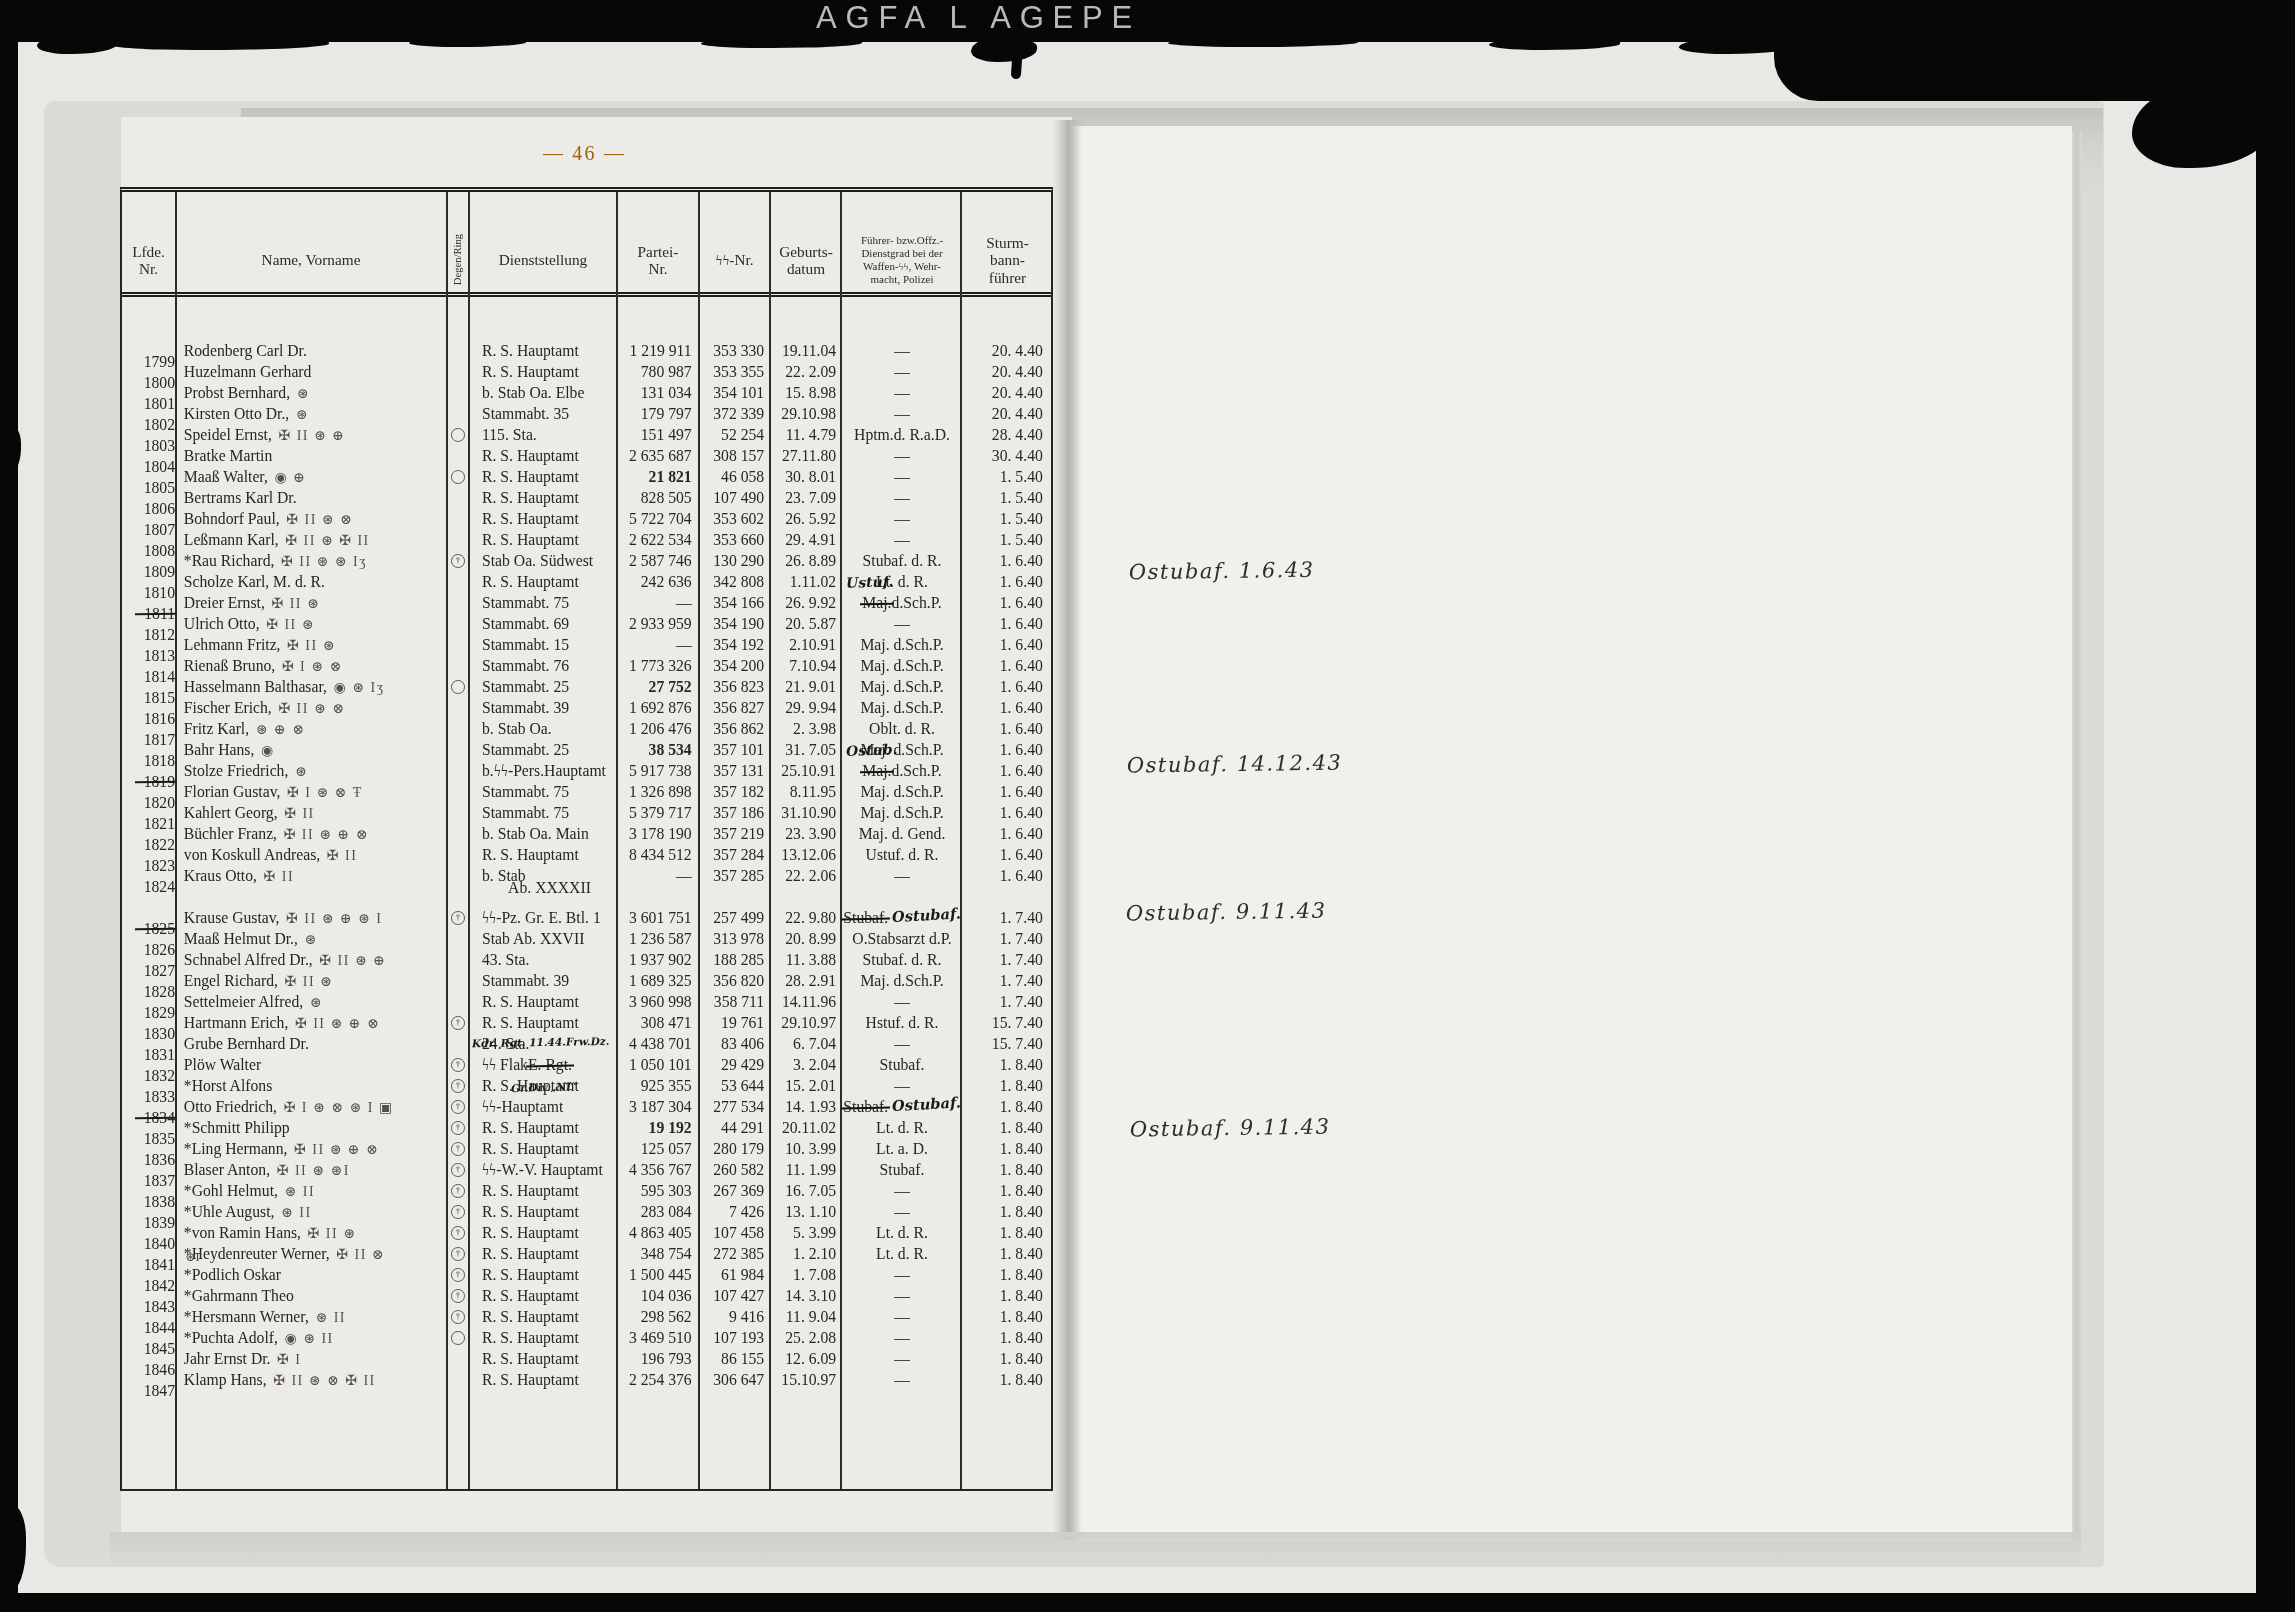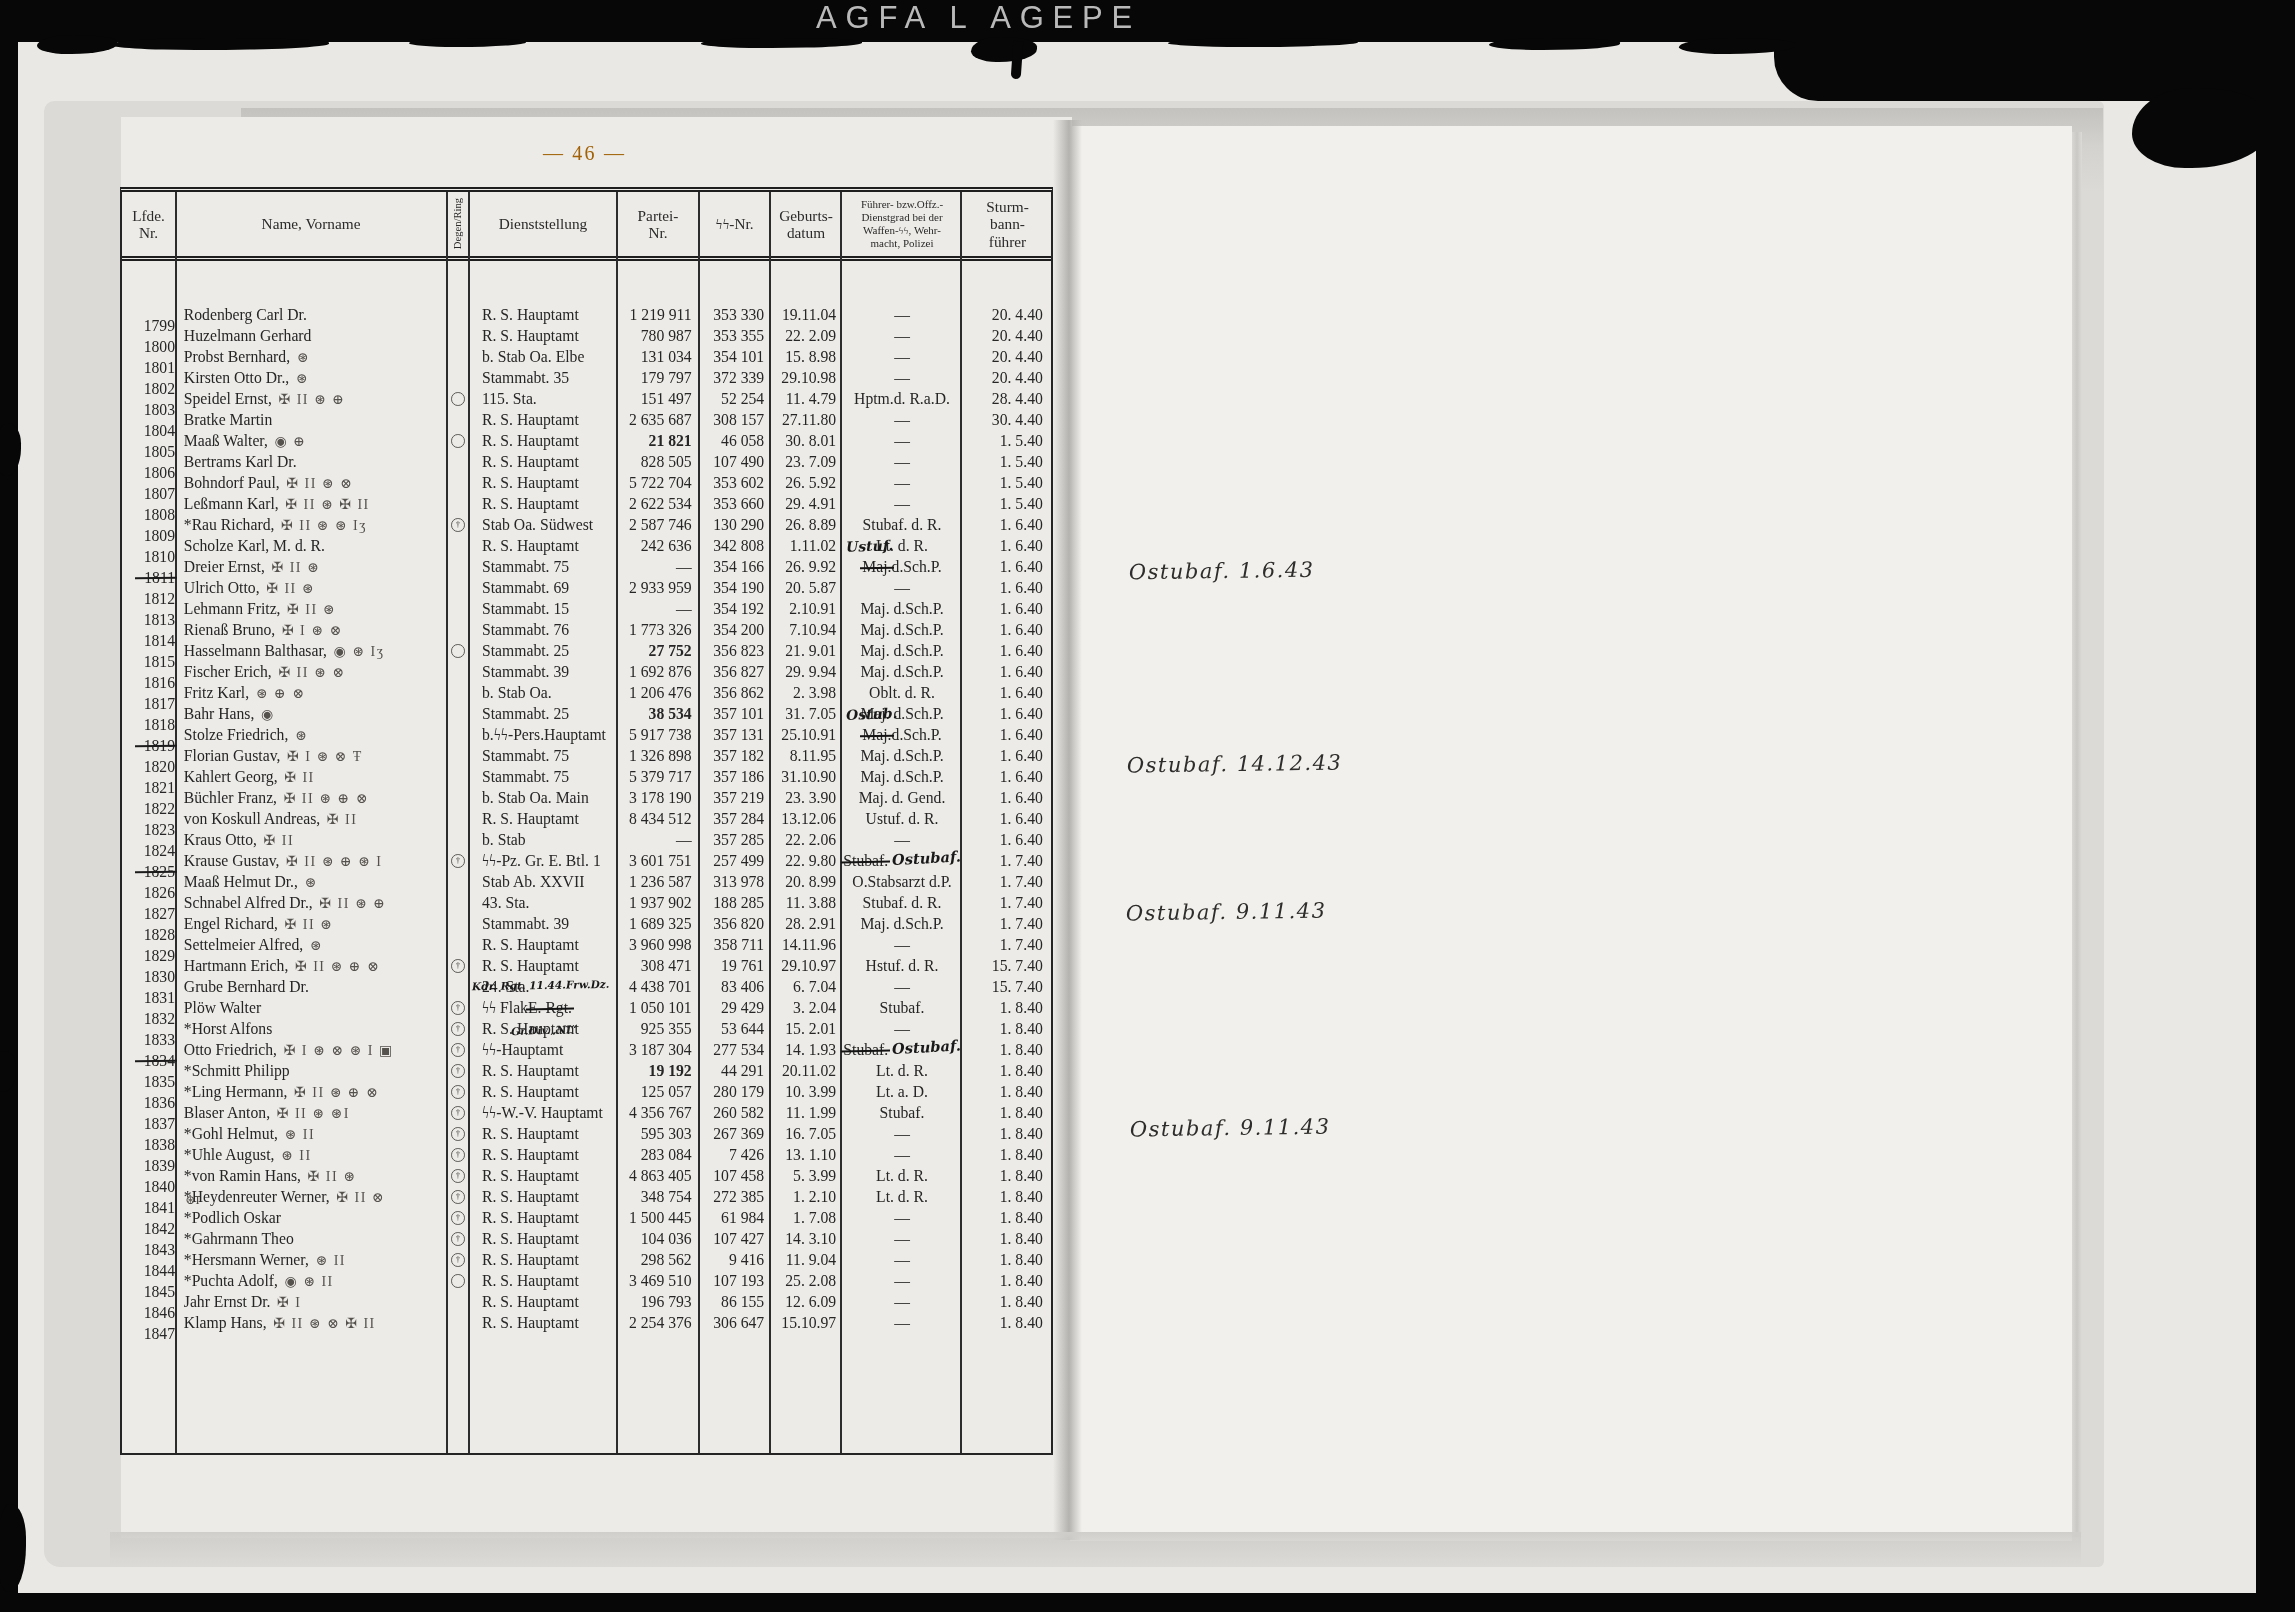--- a/index.html
+++ b/index.html
@@ -24,21 +24,21 @@
   #bottom-shadow{position:absolute;left:110px;top:1532px;width:1971px;height:34px;
       background:linear-gradient(180deg,#cfceca,rgba(219,218,214,0));}
   
   #page-number{position:absolute;left:504px;top:142px;width:161px;text-align:center;
       font-size:20px;letter-spacing:2.2px;color:#a16207;}
   
   #table{position:absolute;left:120px;top:187px;width:929px;
       border:2.2px solid #242424;border-top:5.1px double #1e1e1e;background:transparent;}
   .vline{position:absolute;top:0;bottom:0;width:1.5px;background:#2c2c2c;}
   .thead{display:grid;grid-template-columns:53px 272px 22px 148px 82px 71px 72px 120px 91px;
-      height:64px;border-bottom:5.1px double #1e1e1e;align-items:center;}
+      height:64px;border-bottom:5.1px double #1e1e1e;align-items:center;margin-top:36px;}
   .hc{text-align:center;font-size:15.3px;line-height:1.12;white-space:pre-line;color:#2a2a2a;}
   .hc.small{font-size:11px;line-height:1.18;}
   .hc.vert{writing-mode:vertical-rl;transform:rotate(180deg);font-size:10.6px;justify-self:center;letter-spacing:0px;}
   #table-body{position:relative;height:1192px;padding-top:34px;box-sizing:border-box;overflow:hidden;}
   .trow{display:grid;grid-template-columns:53px 272px 22px 148px 82px 71px 72px 120px 91px;height:21px;
       align-items:center;font-size:15.7px;}
   .cell{position:relative;height:100%;display:flex;align-items:center;overflow:visible;}
   .c-nr{justify-content:flex-end;margin-top:22px;}
   .c-name{padding-left:8.8px;}
   .c-ring{justify-content:center;}
@@ -843,20 +843,33 @@
             <span>22. 2.06</span>
           </div>
           <div class="cell c-grade">
             <span>—</span>
           </div>
           <div class="cell c-sturm">
             <span>1. 6.40</span>
           </div>
         </div>
         <div class="trow">
+          <div class="cell c-nr"></div>
+          <div class="cell c-name"></div>
+          <div class="cell c-ring"></div>
+          <div class="cell c-dienst" style="justify-content: center;">
+            <span>Ab. XXXXII</span>
+          </div>
+          <div class="cell c-partei"></div>
+          <div class="cell c-ssnr"></div>
+          <div class="cell c-geb"></div>
+          <div class="cell c-grade"></div>
+          <div class="cell c-sturm"></div>
+        </div>
+        <div class="trow">
           <div class="cell c-nr">
             <span class="strike">1825</span>
           </div>
           <div class="cell c-name">
             <span>Krause Gustav,</span>
             <span class="deco">✠ II ⊛ ⊕ ⊛ I</span>
           </div>
           <div class="cell c-ring">
             <span class="ring degen">†</span>
           </div>

